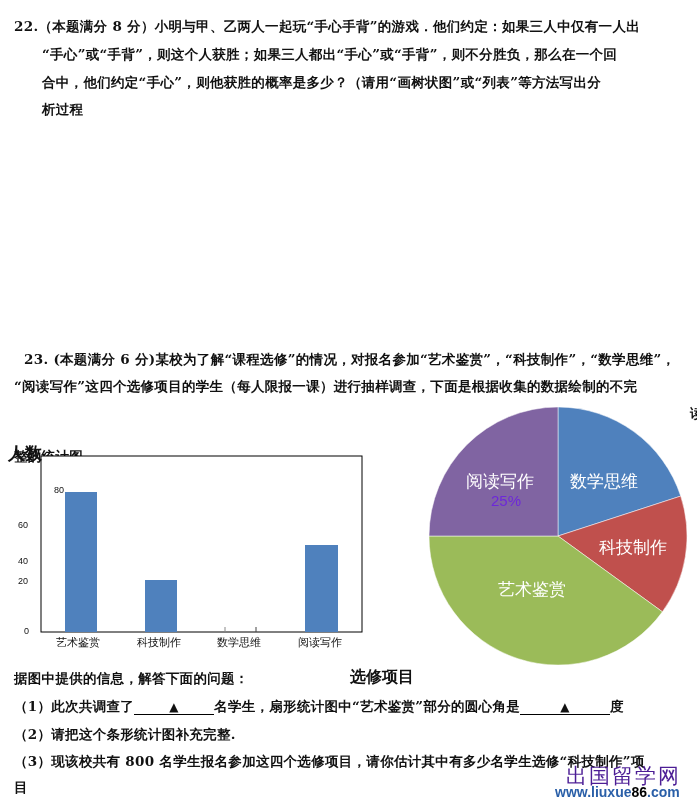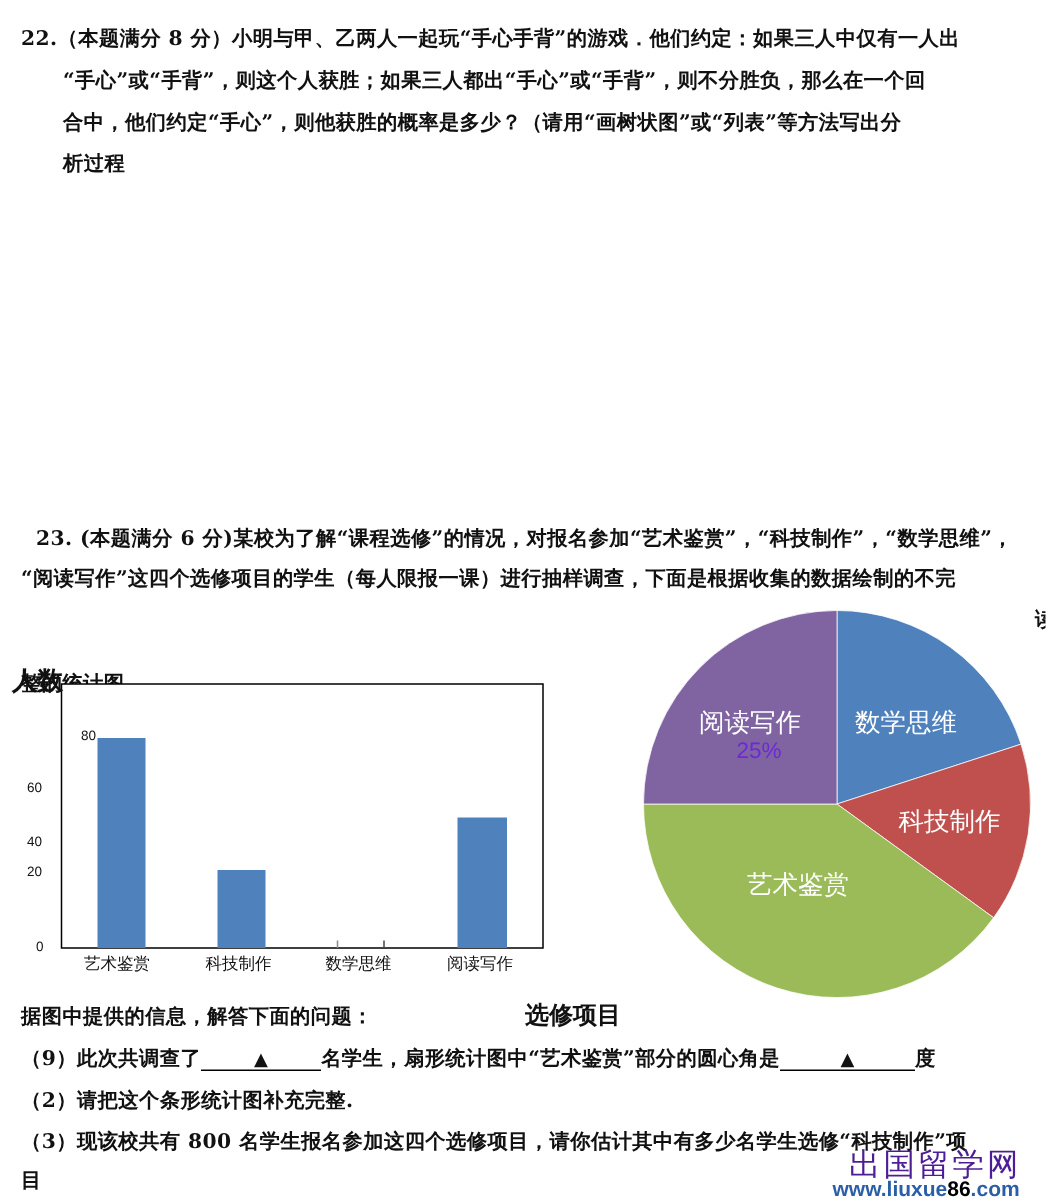--- a/index.html
+++ b/index.html
@@ -72,21 +72,21 @@
   <div class="abs" style="left:150px;top:70px;font-size:17px;color:#fff;font-family:'DejaVu Sans',sans-serif;">数学思维</div>
   <div class="abs" style="left:179px;top:136px;font-size:17px;color:#fff;font-family:'DejaVu Sans',sans-serif;">科技制作</div>
   <div class="abs" style="left:78px;top:178px;font-size:17px;color:#fff;font-family:'DejaVu Sans',sans-serif;">艺术鉴赏</div>
   <div class="abs" style="left:46px;top:70px;font-size:17px;color:#fff;font-family:'DejaVu Sans',sans-serif;">阅读写作</div>
   <div class="abs sans" style="left:71px;top:92px;font-size:15px;color:#6d28d9;">25%</div>
 </div>
 
 <div>
   <div class="line" style="left:14px;top:670px;text-align:center;">据图中提供的信息，解答下面的问题：</div>
   <div class="line" style="left:14px;top:698px;">
-    <span>（9）此次共调查了</span><span class="blank" style="width:80px;">▲</span><span>名学生，扇形统计图中“艺术鉴赏”部分的圆心角是</span><span class="blank" style="width:90px;">▲</span><span>度</span>
+    <span>（1）此次共调查了</span><span class="blank" style="width:80px;">▲</span><span>名学生，扇形统计图中“艺术鉴赏”部分的圆心角是</span><span class="blank" style="width:90px;">▲</span><span>度</span>
   </div>
   <div class="line" style="left:14px;top:726px;">（2）请把这个条形统计图补充完整.</div>
   <div class="line" style="left:14px;top:753px;">（3）现该校共有 800 名学生报名参加这四个选修项目，请你估计其中有多少名学生选修“科技制作”项</div>
   <div class="line" style="left:14px;top:779px;">目</div>
 </div>
 
 <div>
   <div class="abs watermark-cn" style="left:566px;top:762px;">出国留学网</div>
   <div class="abs watermark-url" style="left:555px;top:784px;"><span>www.liuxue</span><span class="hl">86</span><span>.com</span></div>
 </div>

